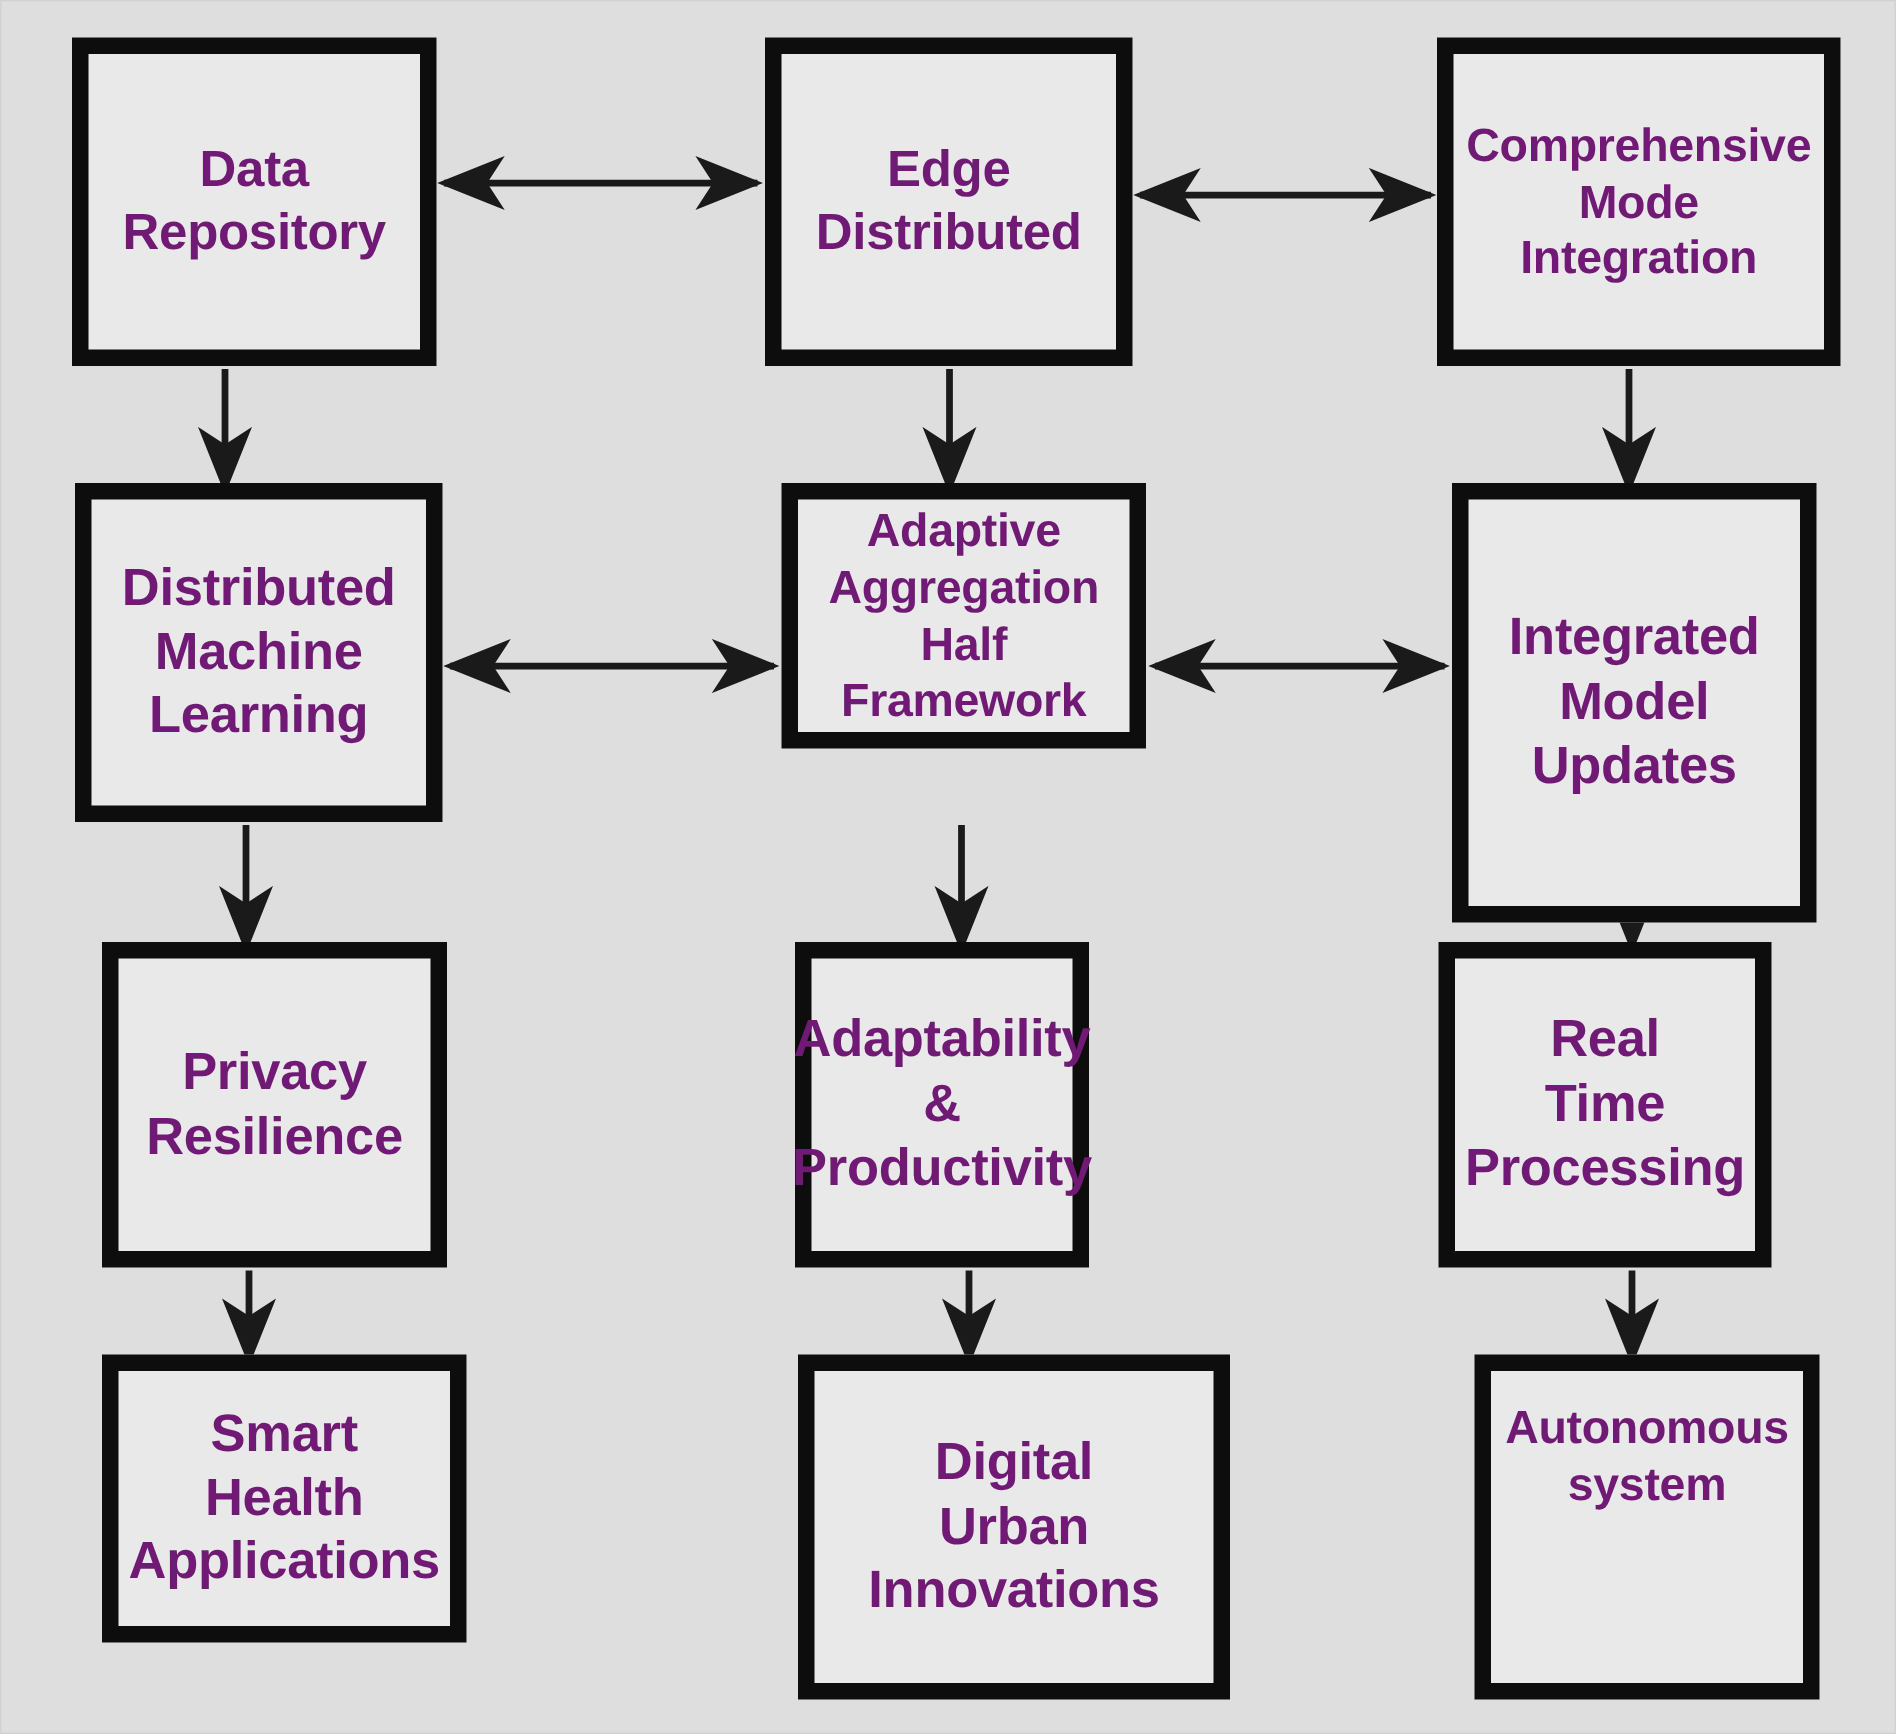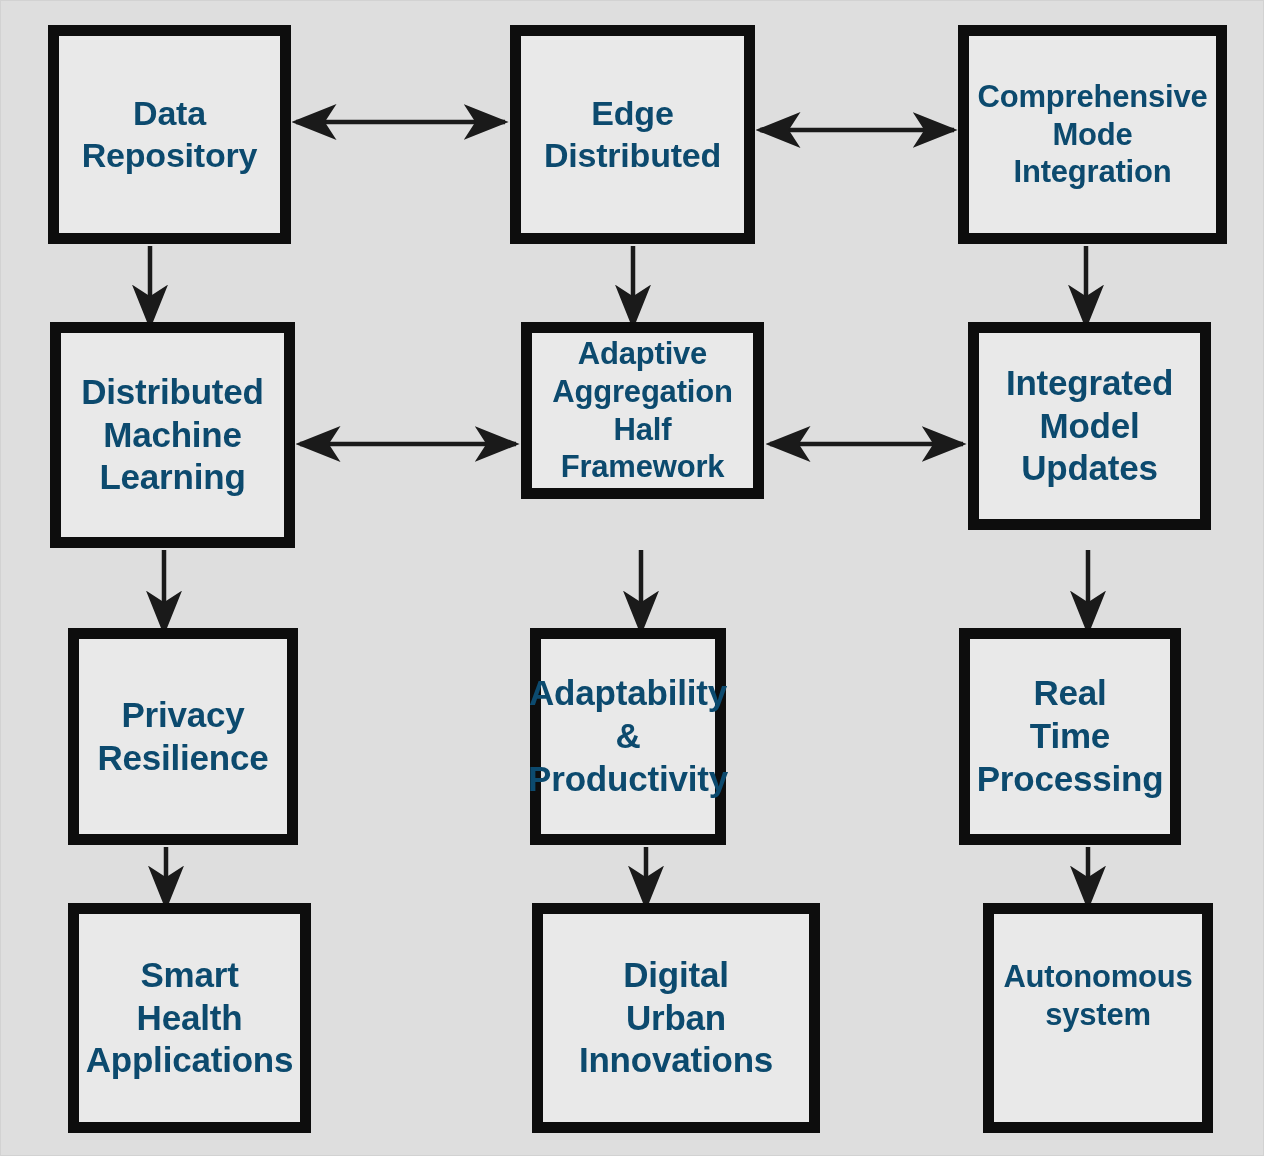--- a/index.html
+++ b/index.html
@@ -33,33 +33,33 @@
     box-sizing: border-box;
     background: #e9e9e9;
     border: 11px solid #0d0d0d;
     display: flex;
     align-items: center;
     justify-content: center;
     text-align: center;
   }
   .node .node-label {
     font-weight: bold;
-    color: #0c4a6e;
+    color: #701a75;
     line-height: 1.22;
     letter-spacing: -0.2px;
     white-space: pre-line;
     padding: 0 2px;
   }
   
   .fs-34 .node-label { font-size: 34px; }
   .fs-32 .node-label { font-size: 35px; }
   .fs-31 .node-label { font-size: 31px; }
 
   .align-top { align-items: flex-start; }
-  .align-top .node-label { padding-top: 44px; }
+  .align-top .node-label { padding-top: 19px; }
 
   svg#links {
     position: absolute;
     left: 0; top: 0;
     width: 1264px;
     height: 1156px;
     pointer-events: none;
   }
 </style>
 </head>
@@ -111,40 +111,40 @@
         <div class="node-label">Distributed
 Machine
 Learning</div>
       </div>
       <div class="node fs-31" style="left: 521px; top: 322px; width: 243px; height: 177px; background: rgb(233, 233, 233); border-color: rgb(13, 13, 13);">
         <div class="node-label">Adaptive
 Aggregation
 Half
 Framework</div>
       </div>
-      <div class="node fs-32" style="left: 968px; top: 322px; width: 243px; height: 208px; background: rgb(233, 233, 233); border-color: rgb(13, 13, 13);">
+      <div class="node fs-32" style="left: 968px; top: 322px; width: 243px; height: 293px; background: rgb(233, 233, 233); border-color: rgb(13, 13, 13);">
         <div class="node-label">Integrated
 Model
 Updates</div>
       </div>
       <div class="node fs-32" style="left: 68px; top: 628px; width: 230px; height: 217px; background: rgb(233, 233, 233); border-color: rgb(13, 13, 13);">
         <div class="node-label">Privacy
 Resilience</div>
       </div>
       <div class="node fs-32" style="left: 530px; top: 628px; width: 196px; height: 217px; background: rgb(233, 233, 233); border-color: rgb(13, 13, 13);">
         <div class="node-label">Adaptability
 &amp;
 Productivity</div>
       </div>
       <div class="node fs-32" style="left: 959px; top: 628px; width: 222px; height: 217px; background: rgb(233, 233, 233); border-color: rgb(13, 13, 13);">
         <div class="node-label">Real
 Time
 Processing</div>
       </div>
-      <div class="node fs-32" style="left: 68px; top: 903px; width: 243px; height: 230px; background: rgb(233, 233, 233); border-color: rgb(13, 13, 13);">
+      <div class="node fs-32" style="left: 68px; top: 903px; width: 243px; height: 192px; background: rgb(233, 233, 233); border-color: rgb(13, 13, 13);">
         <div class="node-label">Smart
 Health
 Applications</div>
       </div>
       <div class="node fs-32" style="left: 532px; top: 903px; width: 288px; height: 230px; background: rgb(233, 233, 233); border-color: rgb(13, 13, 13);">
         <div class="node-label">Digital
 Urban
 Innovations</div>
       </div>
       <div class="node fs-31 align-top" style="left: 983px; top: 903px; width: 230px; height: 230px; background: rgb(233, 233, 233); border-color: rgb(13, 13, 13);">

